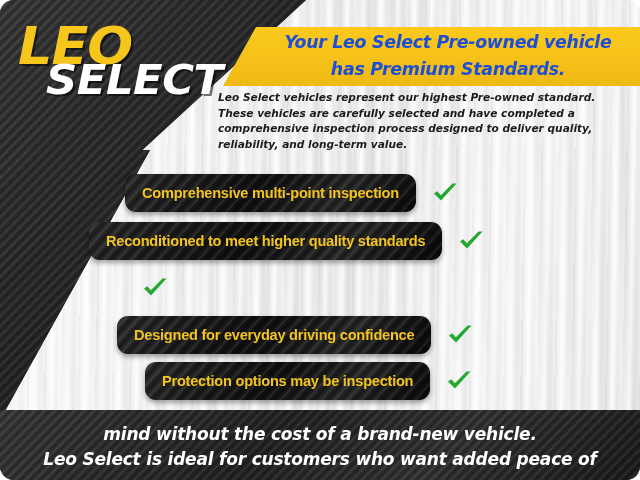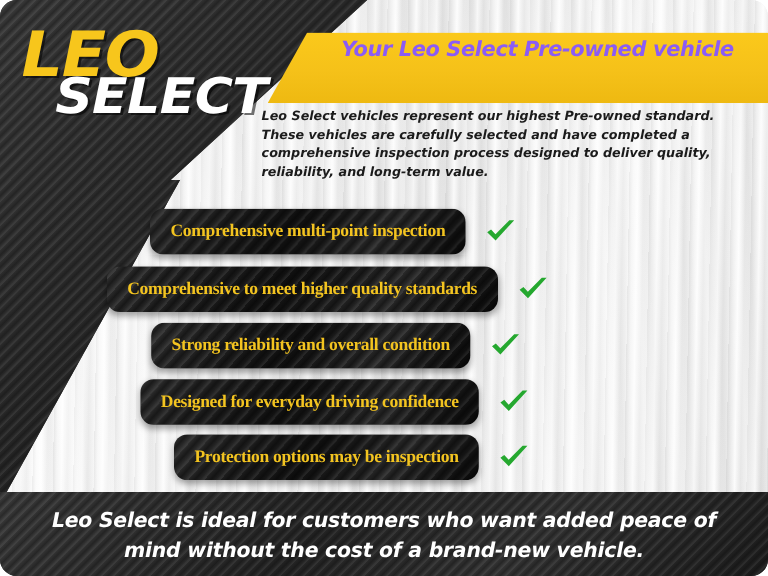--- a/index.html
+++ b/index.html
@@ -91,21 +91,21 @@
     position: absolute;
     left: 262px; top: 29px;
     width: 372px;
     text-align: center;
     font-family: "DejaVu Sans", sans-serif;
     font-weight: 700;
     font-style: italic;
     font-size: 17.4px;
     line-height: 27px;
     letter-spacing: -0.3px;
-    color: #8b5cf6;
+    color: #1d4ed8;
   }
   #headline .hl-line { display: block; white-space: nowrap; }
 
   
   #intro {
     position: absolute;
     left: 218px; top: 90px;
     width: 416px;
     font-family: "DejaVu Sans", sans-serif;
     font-weight: 700;
@@ -173,21 +173,21 @@
         rgba(255,255,255,0.075) 0px,
         rgba(255,255,255,0.075) 1px,
         rgba(255,255,255,0.00) 3px,
         rgba(0,0,0,0.40) 6px,
         rgba(0,0,0,0.00) 10px
       ),
       linear-gradient(128deg, #2e2e2e 0%, #111111 45%, #2a2a2a 72%, #090909 100%);
     box-shadow: 0 3px 5px rgba(0,0,0,0.35);
   }
   .pill-text {
-    font-family: Liberation Serif, serif;
+    font-family: Liberation Sans, sans-serif;
     font-weight: 700;
     font-size: 14.6px;
     line-height: 17px;
     letter-spacing: -0.25px;
     color: #f3c420;
     white-space: nowrap;
   }
   .check {
     margin-left: 14px;
     width: 30px;
@@ -229,50 +229,48 @@
 
   <div id="yellow-band"></div>
 
   <div id="logo">
     <div class="leo">LEO</div>
     <div class="select">SELECT</div>
   </div>
 
   <div id="headline">
     <span class="hl-line">Your Leo Select Pre-owned vehicle</span>
+    <span class="hl-line">has Premium Standards.</span>
   </div>
 
   <div id="intro">Leo Select vehicles represent our highest Pre-owned standard. These vehicles are carefully selected and have completed a comprehensive inspection process designed to deliver quality, reliability, and long-term value.</div>
 
   <div class="pill-row" style="left:125px; top:174px;">
     <div class="pill">
       <span class="pill-text">Comprehensive multi-point inspection</span>
     </div>
     <span class="check">
       <svg width="30" height="30" viewBox="0 0 30 30">
           <path d="M4 15.5 L11 22.5 L26.5 5.5 L22.5 5.5 L10.9 17.2 L7.2 13.2 Z" fill="#25A82F"></path>
         </svg>
     </span>
   </div>
 
   <div class="pill-row" style="left:89px; top:222px;">
     <div class="pill">
-      <span class="pill-text">Comprehensive to meet higher quality standards</span>
+      <span class="pill-text">Reconditioned to meet higher quality standards</span>
     </div>
     <span class="check">
       <svg width="30" height="30" viewBox="0 0 30 30">
           <path d="M4 15.5 L11 22.5 L26.5 5.5 L22.5 5.5 L10.9 17.2 L7.2 13.2 Z" fill="#25A82F"></path>
         </svg>
     </span>
   </div>
 
   <div class="pill-row" style="left:126px; top:269px;">
-    <div class="pill">
-      <span class="pill-text">Strong reliability and overall condition</span>
-    </div>
     <span class="check">
       <svg width="30" height="30" viewBox="0 0 30 30">
           <path d="M4 15.5 L11 22.5 L26.5 5.5 L22.5 5.5 L10.9 17.2 L7.2 13.2 Z" fill="#25A82F"></path>
         </svg>
     </span>
   </div>
 
   <div class="pill-row" style="left:117px; top:316px;justify-content:flex-end;">
     <div class="pill">
       <span class="pill-text">Designed for everyday driving confidence</span>
@@ -290,18 +288,18 @@
     </div>
     <span class="check">
       <svg width="30" height="30" viewBox="0 0 30 30">
           <path d="M4 15.5 L11 22.5 L26.5 5.5 L22.5 5.5 L10.9 17.2 L7.2 13.2 Z" fill="#25A82F"></path>
         </svg>
     </span>
   </div>
 
   <div id="footer" class="dark-tex">
     <div id="footer-text">
+      <span class="ft-line">mind without the cost of a brand-new vehicle.</span>
       <span class="ft-line">Leo Select is ideal for customers who want added peace of</span>
-      <span class="ft-line">mind without the cost of a brand-new vehicle.</span>
     </div>
   </div>
 
 </div>
 
 </body></html>

